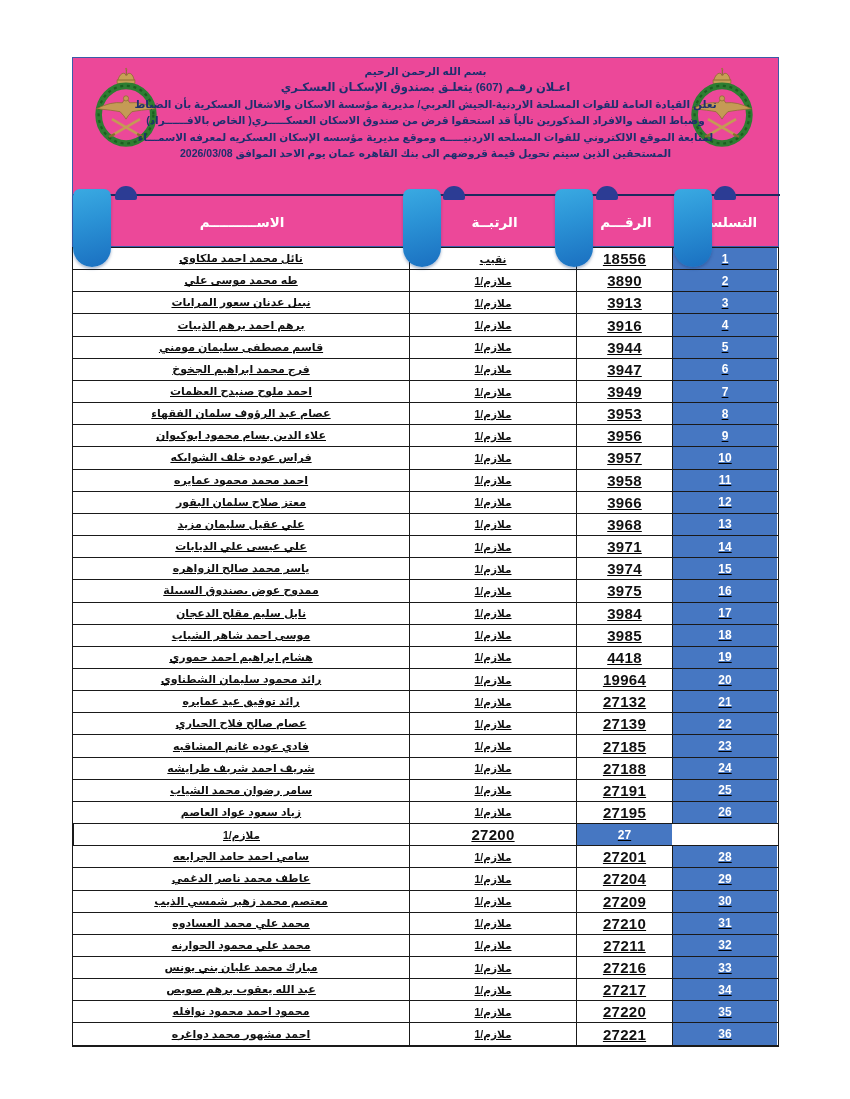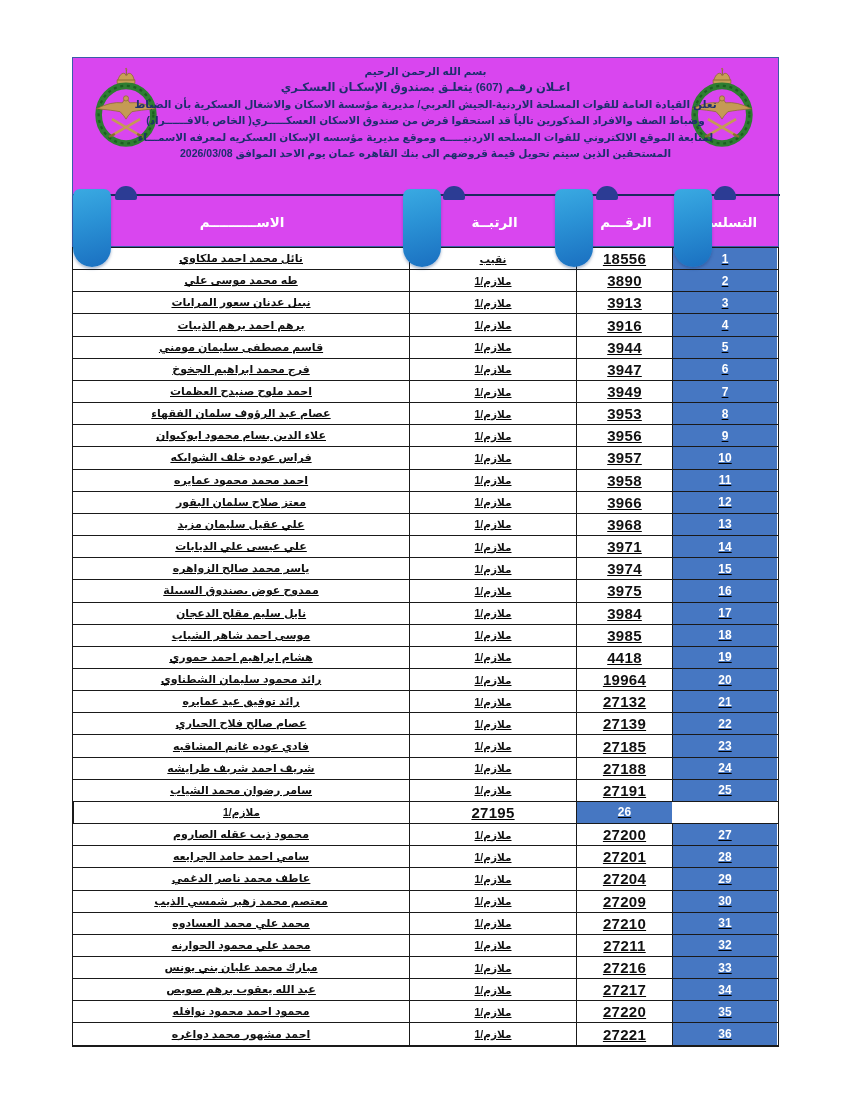--- a/index.html
+++ b/index.html
@@ -6,21 +6,21 @@
   body{
     width:850px;height:1099px;position:relative;background:#ffffff;
     font-family:"Liberation Sans","DejaVu Sans",sans-serif;
     overflow:hidden;
   }
   .doc{position:absolute;left:72px;top:57px;width:707px;height:990px;}
 
   
   .header-block{
     position:absolute;left:0;top:0;width:707px;height:190px;
-    background:#d946ef;border:1px solid #3a5ca8;box-sizing:border-box;
+    background:#ec4899;border:1px solid #3a5ca8;box-sizing:border-box;
   }
   .header-lines{
     position:absolute;left:0;top:5px;width:100%;
     direction:rtl;text-align:center;
     color:#1e2f6e;font-weight:bold;font-size:10.5px;line-height:16.4px;
   }
   .header-lines div{white-space:nowrap;}
   .hline-2{font-size:11.5px;}
   .divider{
     position:absolute;left:0;top:136px;width:707px;height:2px;background:#1c2a5e;
@@ -281,26 +281,26 @@
         <div class="cell c-number">27188</div>
         <div class="cell c-serial">24</div>
       </div>
       <div class="trow">
         <div class="cell c-name">سامر رضوان محمد الشياب</div>
         <div class="cell c-rank">ملازم/1</div>
         <div class="cell c-number">27191</div>
         <div class="cell c-serial">25</div>
       </div>
       <div class="trow">
+        <div class="cell c-name">زياد سعود عواد العاصم</div>
         <div class="cell c-rank">ملازم/1</div>
         <div class="cell c-number">27195</div>
         <div class="cell c-serial">26</div>
       </div>
       <div class="trow">
-        <div class="cell c-name">محمود ذيب عقله الصاروم</div>
         <div class="cell c-rank">ملازم/1</div>
         <div class="cell c-number">27200</div>
         <div class="cell c-serial">27</div>
       </div>
       <div class="trow">
         <div class="cell c-name">سامي احمد حامد الجرايعه</div>
         <div class="cell c-rank">ملازم/1</div>
         <div class="cell c-number">27201</div>
         <div class="cell c-serial">28</div>
       </div>

